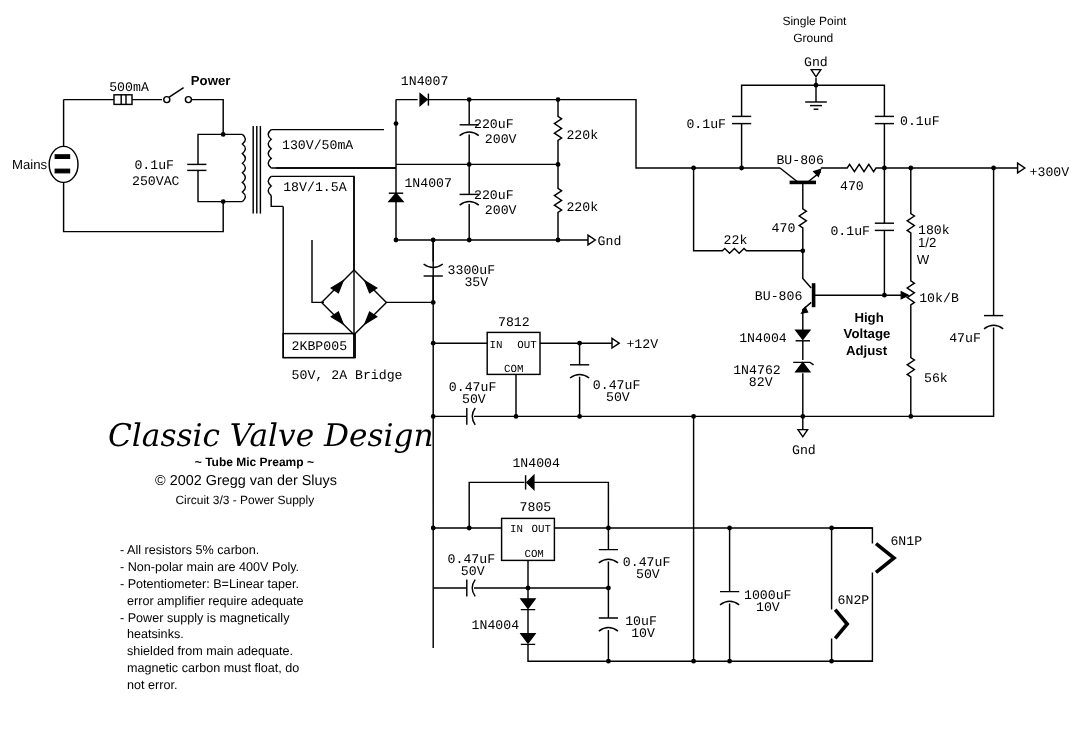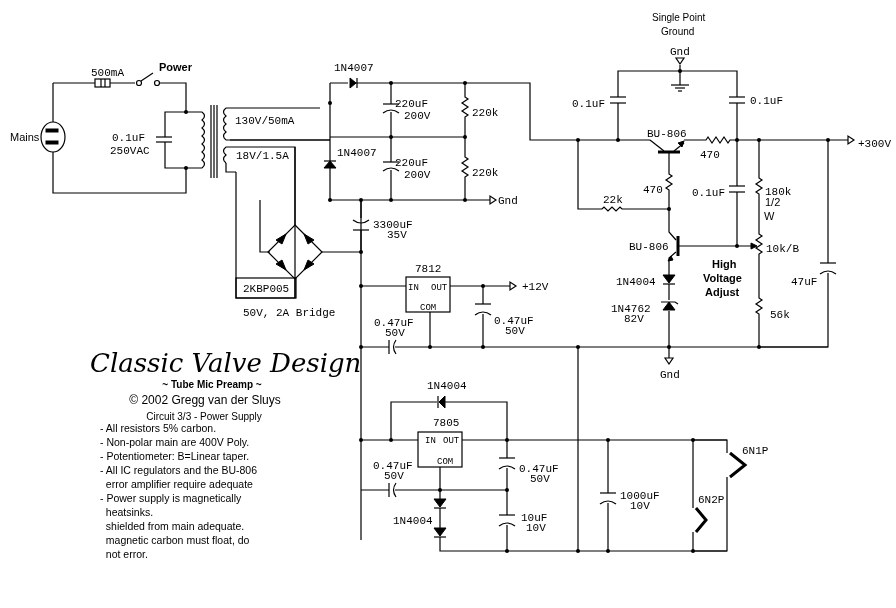--- a/index.html
+++ b/index.html
@@ -6,21 +6,21 @@
   body{width:896px;height:608px;position:relative;overflow:hidden;font-family:"DejaVu Sans Mono","Liberation Mono",monospace;}
   svg{position:absolute;left:0;top:0;}
   .w{stroke:#000;stroke-width:1.2;fill:none;}
   .thick{stroke:#000;stroke-width:3;fill:none;}
   .dot{fill:#000;}
   .fillblk{fill:#000;stroke:#000;}
   .mono{font-family:"Liberation Mono","DejaVu Sans Mono",monospace;font-size:11px;fill:#000;}
   .sans{font-family:"Liberation Sans","DejaVu Sans",sans-serif;font-size:11px;fill:#000;}
   .bold{font-family:"Liberation Sans","DejaVu Sans",sans-serif;font-size:11px;font-weight:bold;fill:#000;}
   .script{font-family:"DejaVu Serif","Liberation Serif",serif;font-style:italic;font-size:26px;fill:#000;}
-  .notes{position:absolute;left:100px;top:421px;font-family:"Liberation Sans","DejaVu Sans",sans-serif;font-size:10.5px;line-height:14px;color:#000;}
+  .notes{position:absolute;left:100px;top:452px;font-family:"Liberation Sans","DejaVu Sans",sans-serif;font-size:10.5px;line-height:14px;color:#000;}
   .notes div{white-space:pre;}
 </style>
 </head>
 <body>
 
 <svg width="896" height="608" viewBox="0 0 896 608">
 
   <g>
     <path class="w" d="M53 83 H95 M110 83 H135 M160 83 H186 V112 M53 83 V122 M53 152 V193 H186 V168"></path>
     <rect class="w" x="95" y="79" width="15" height="8"></rect>
@@ -285,20 +285,19 @@
     <text class="bold" x="212" y="388" text-anchor="middle" style="font-size:10px">~ Tube Mic Preamp ~</text>
     <text class="sans" x="205" y="404" text-anchor="middle" style="font-size:12px">© 2002 Gregg van der Sluys</text>
     <text class="sans" x="204" y="420" text-anchor="middle" style="font-size:10px">Circuit 3/3 - Power Supply</text>
   </g>
 </svg>
 
 <div class="notes">
   <div>- All resistors 5% carbon.</div>
   <div>- Non-polar main are 400V Poly.</div>
   <div>- Potentiometer: B=Linear taper.</div>
-  <div>- All IC regulators and the BU-806</div>
   <div>  error amplifier require adequate</div>
   <div>- Power supply is magnetically</div>
   <div>  heatsinks.</div>
   <div>  shielded from main adequate.</div>
   <div>  magnetic carbon must float, do</div>
   <div>  not error.</div>
 </div>
 
 </body></html>

